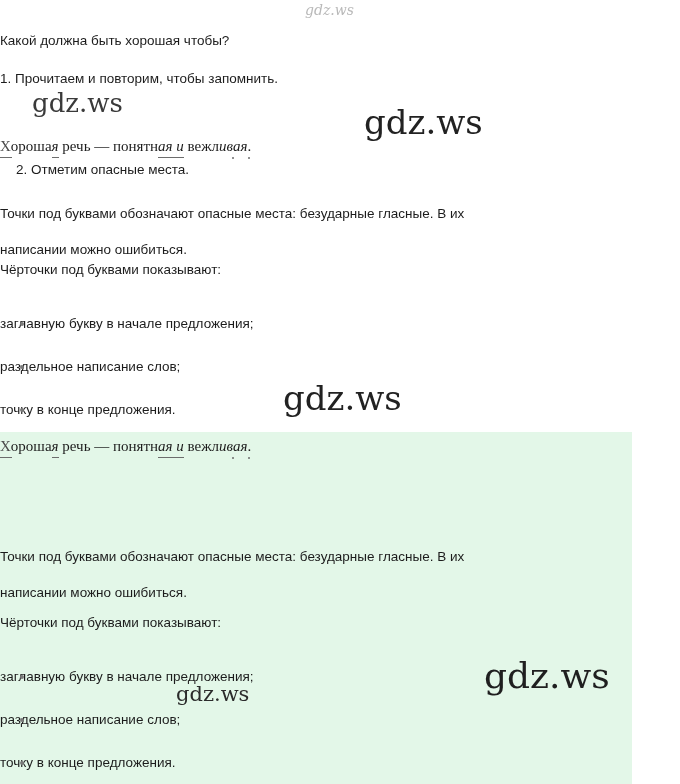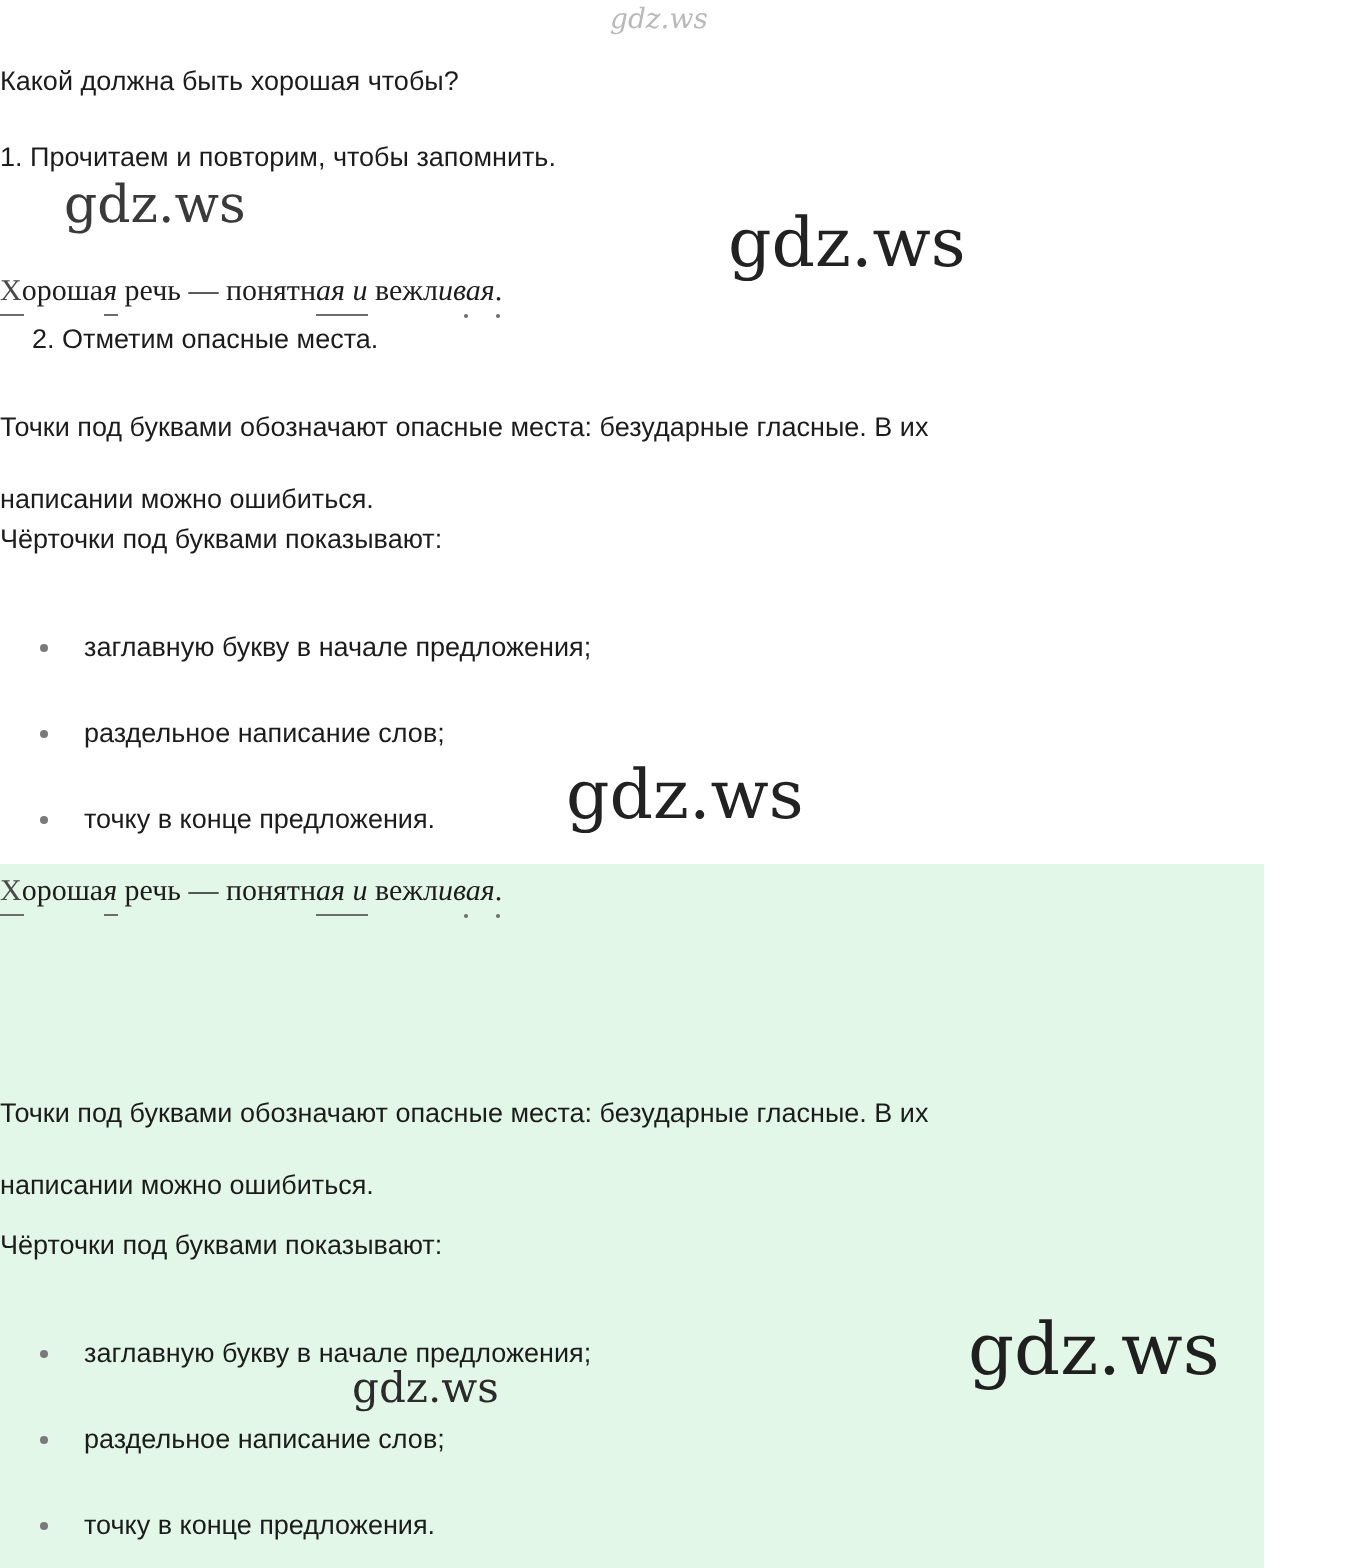--- a/index.html
+++ b/index.html
@@ -56,21 +56,20 @@
 
   .bullets {
     position: absolute;
     margin: 0;
     padding: 0;
     list-style: none;
   }
   .bullets li {
     position: relative;
     font-size: 13.5px;
-    padding-left: 42px;
     margin-bottom: 28px;
     white-space: nowrap;
   }
   .bullets li:before {
     content: "";
     position: absolute;
     left: 20px;
     top: 6px;
     width: 4px;
     height: 4px;

